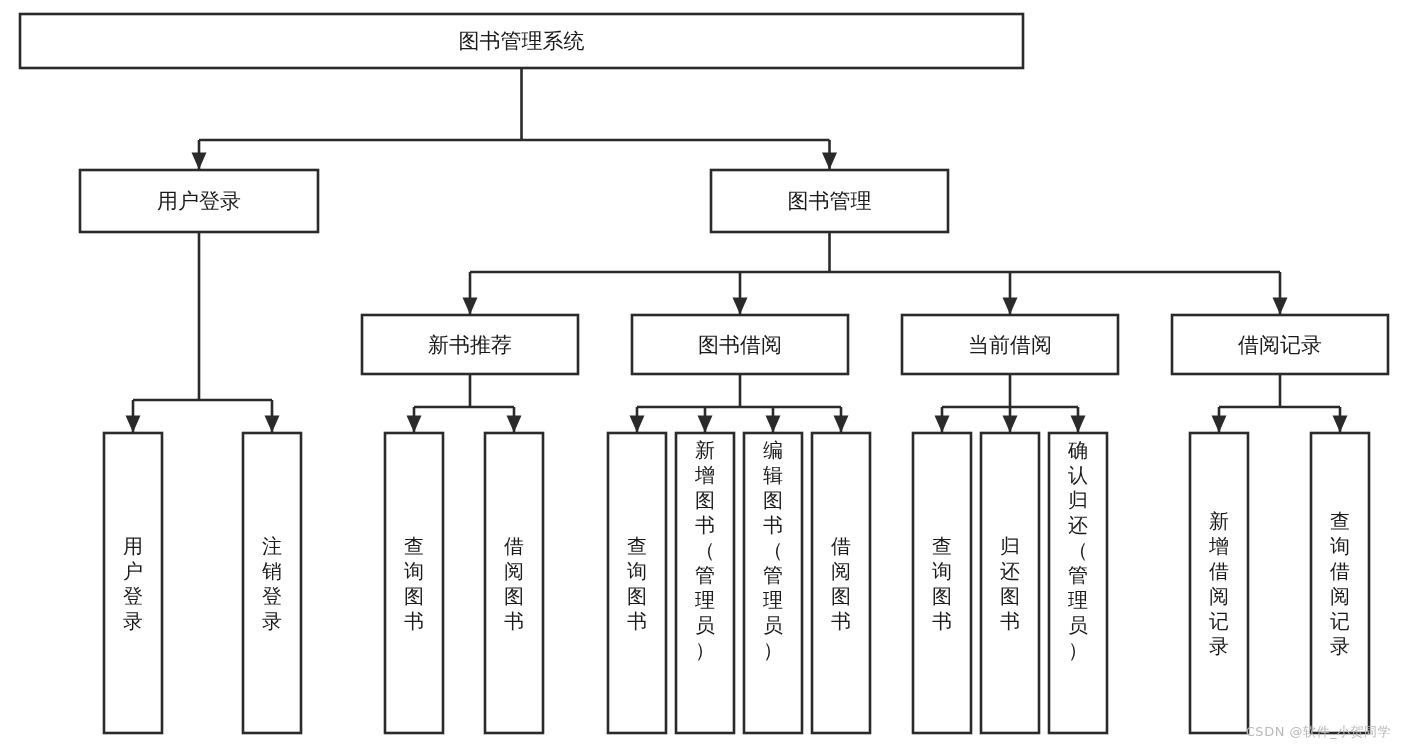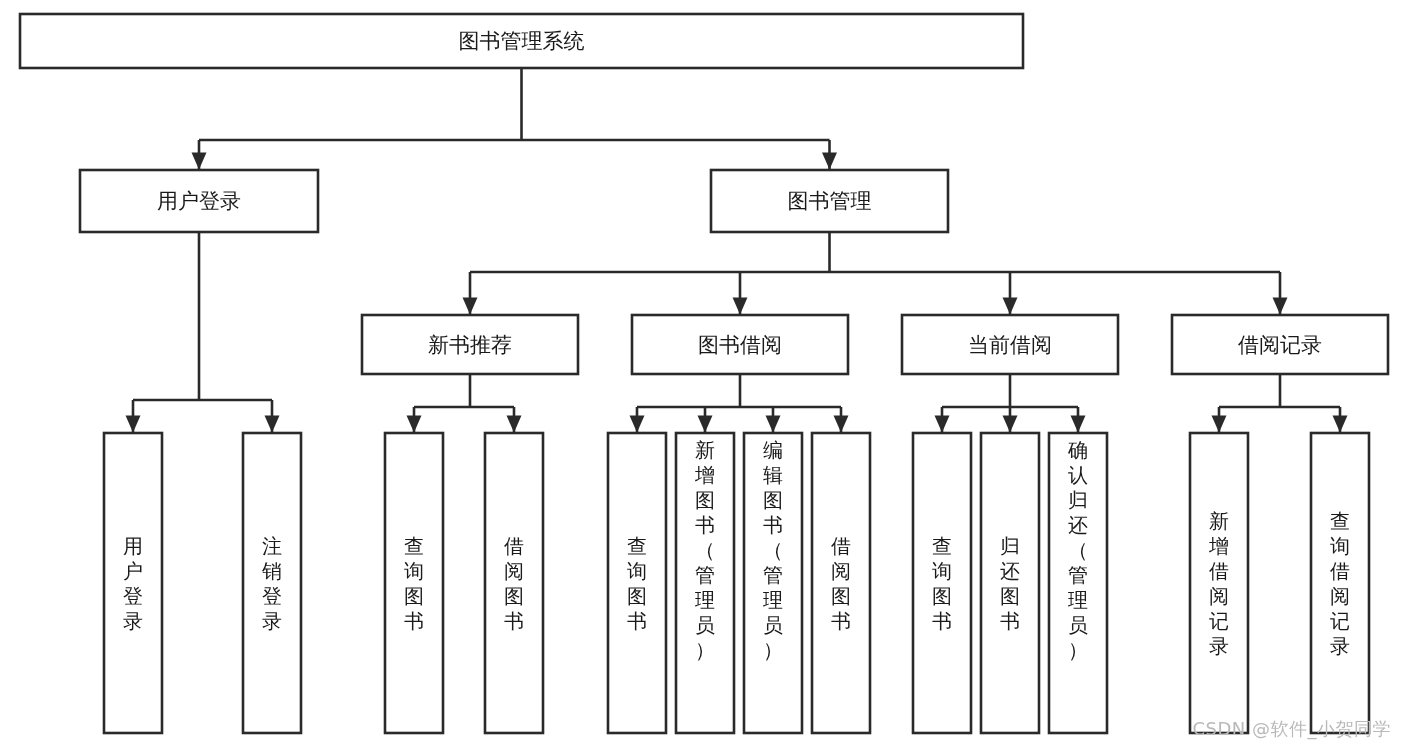--- a/index.html
+++ b/index.html
@@ -54,21 +54,21 @@
     font-family: "DejaVu Sans", "Liberation Sans", sans-serif;
     font-size: 20px;
     fill: #1a1a1a;
     text-anchor: middle;
   }
   .watermark-text {
     position: absolute;
     right: 14px;
     bottom: 6px;
     font-family: "DejaVu Sans", "Liberation Sans", sans-serif;
-    font-size: 18px;
+    font-size: 13px;
     color: #b9b9b9;
     letter-spacing: 0.5px;
     white-space: nowrap;
     pointer-events: none;
   }
 </style>
 </head>
 <body>
 
 <div id="diagram-root">

